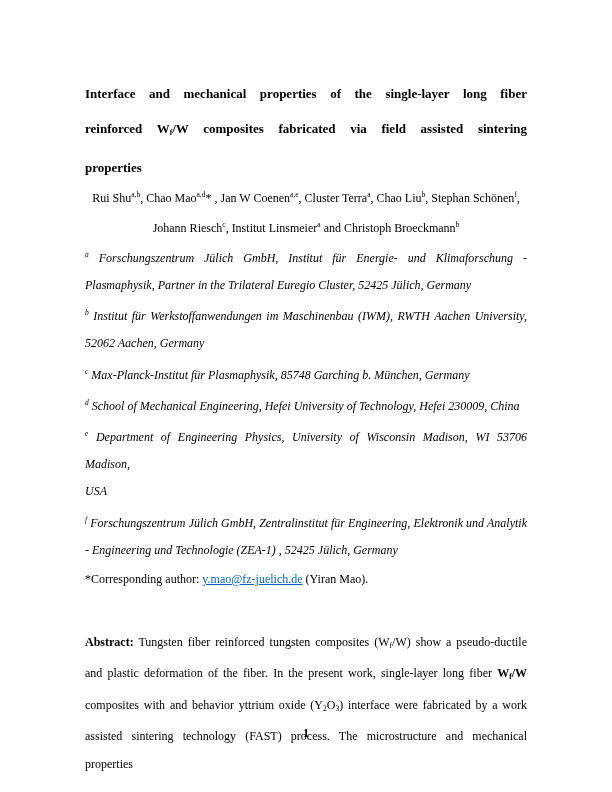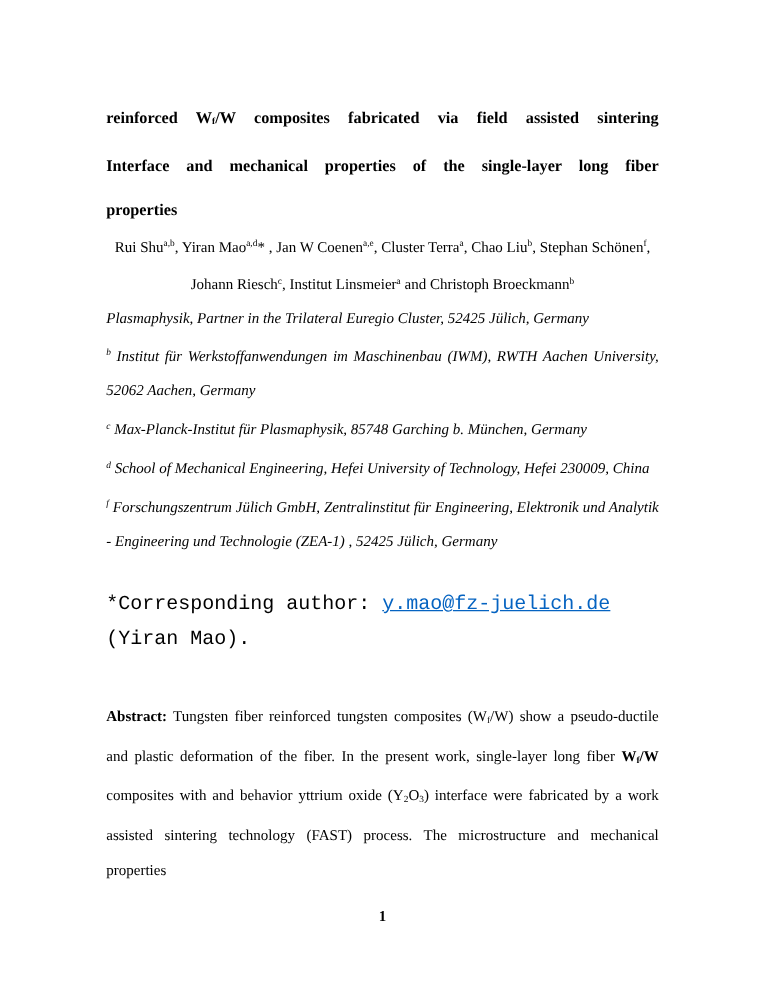--- a/index.html
+++ b/index.html
@@ -37,23 +37,22 @@
     font-size: 12px;
   }
   .authors .line { line-height: 28px; text-align: center; }
   .affils {
     margin-top: -1px;
     font-size: 12px;
     font-style: italic;
   }
   .affils .line { line-height: 27.5px; }
   .corresponding {
-    margin-top: 23px;
-    font-size: 16px;
-    font-family: Liberation Mono, monospace;
+    margin-top: 2px;
+    font-size: 12px;
   }
   .corresponding .line { line-height: 27.5px; }
   .abstract {
     margin-top: 34px;
     font-size: 12px;
   }
   .abstract .line { line-height: 28px; }
   .seg-sup {
     font-size: 7.5px;
     vertical-align: 4.5px;
@@ -84,43 +83,48 @@
     line-height: 14px;
   }
 </style>
 </head>
 <body>
 
 <div class="page">
   <div class="content">
 
     <div class="title">
+        <div class="line just"><span>Interface and mechanical properties of the single-layer long fiber</span></div>
         <div class="line just"><span>reinforced W</span><span class="seg-sub">f</span><span>/W composites fabricated via field assisted sintering</span></div>
-        <div class="line just"><span>Interface and mechanical properties of the single-layer long fiber</span></div>
         <div class="line"><span>properties</span></div>
       </div>
 
     <div class="authors">
-        <div class="line"><span>Rui Shu</span><span class="seg-sup">a,b</span><span>, Yiran Mao</span><span class="seg-sup">a,d</span><span>* , Jan W Coenen</span><span class="seg-sup">a,e</span><span>, Cluster Terra</span><span class="seg-sup">a</span><span>, Chao Liu</span><span class="seg-sup">b</span><span>, Stephan Schönen</span><span class="seg-sup">f</span><span>,</span></div>
+        <div class="line"><span>Rui Shu</span><span class="seg-sup">a,b</span><span>, Chao Mao</span><span class="seg-sup">a,d</span><span>* , Jan W Coenen</span><span class="seg-sup">a,e</span><span>, Cluster Terra</span><span class="seg-sup">a</span><span>, Chao Liu</span><span class="seg-sup">b</span><span>, Stephan Schönen</span><span class="seg-sup">f</span><span>,</span></div>
         <div class="line"><span>Johann Riesch</span><span class="seg-sup">c</span><span>, Institut Linsmeier</span><span class="seg-sup">a</span><span> and Christoph Broeckmann</span><span class="seg-sup">b</span></div>
       </div>
 
     <div class="affils">
       <div>
+          <div class="line just"><span class="seg-sup">a</span><span> Forschungszentrum Jülich GmbH, Institut für Energie- und Klimaforschung -</span></div>
           <div class="line"><span>Plasmaphysik, Partner in the Trilateral Euregio Cluster, 52425 Jülich, Germany</span></div>
         </div>
       <div>
           <div class="line just"><span class="seg-sup">b</span><span> Institut für Werkstoffanwendungen im Maschinenbau (IWM), RWTH Aachen University,</span></div>
           <div class="line"><span>52062 Aachen, Germany</span></div>
         </div>
       <div>
           <div class="line"><span class="seg-sup">c</span><span> Max-Planck-Institut für Plasmaphysik, 85748 Garching b. München, Germany</span></div>
         </div>
       <div>
           <div class="line"><span class="seg-sup">d</span><span> School of Mechanical Engineering, Hefei University of Technology, Hefei 230009, China</span></div>
+        </div>
+      <div>
+          <div class="line just"><span class="seg-sup">e</span><span> Department of Engineering Physics, University of Wisconsin Madison, WI 53706 Madison,</span></div>
+          <div class="line"><span>USA</span></div>
         </div>
       <div>
           <div class="line just"><span class="seg-sup">f</span><span> Forschungszentrum Jülich GmbH, Zentralinstitut für Engineering, Elektronik und Analytik</span></div>
           <div class="line"><span>- Engineering und Technologie (ZEA-1) , 52425 Jülich, Germany</span></div>
         </div>
     </div>
 
     <div class="corresponding">
         <div class="line"><span>*Corresponding author: </span><span class="seg-link">y.mao@fz-juelich.de</span><span> (Yiran Mao).</span></div>
       </div>

